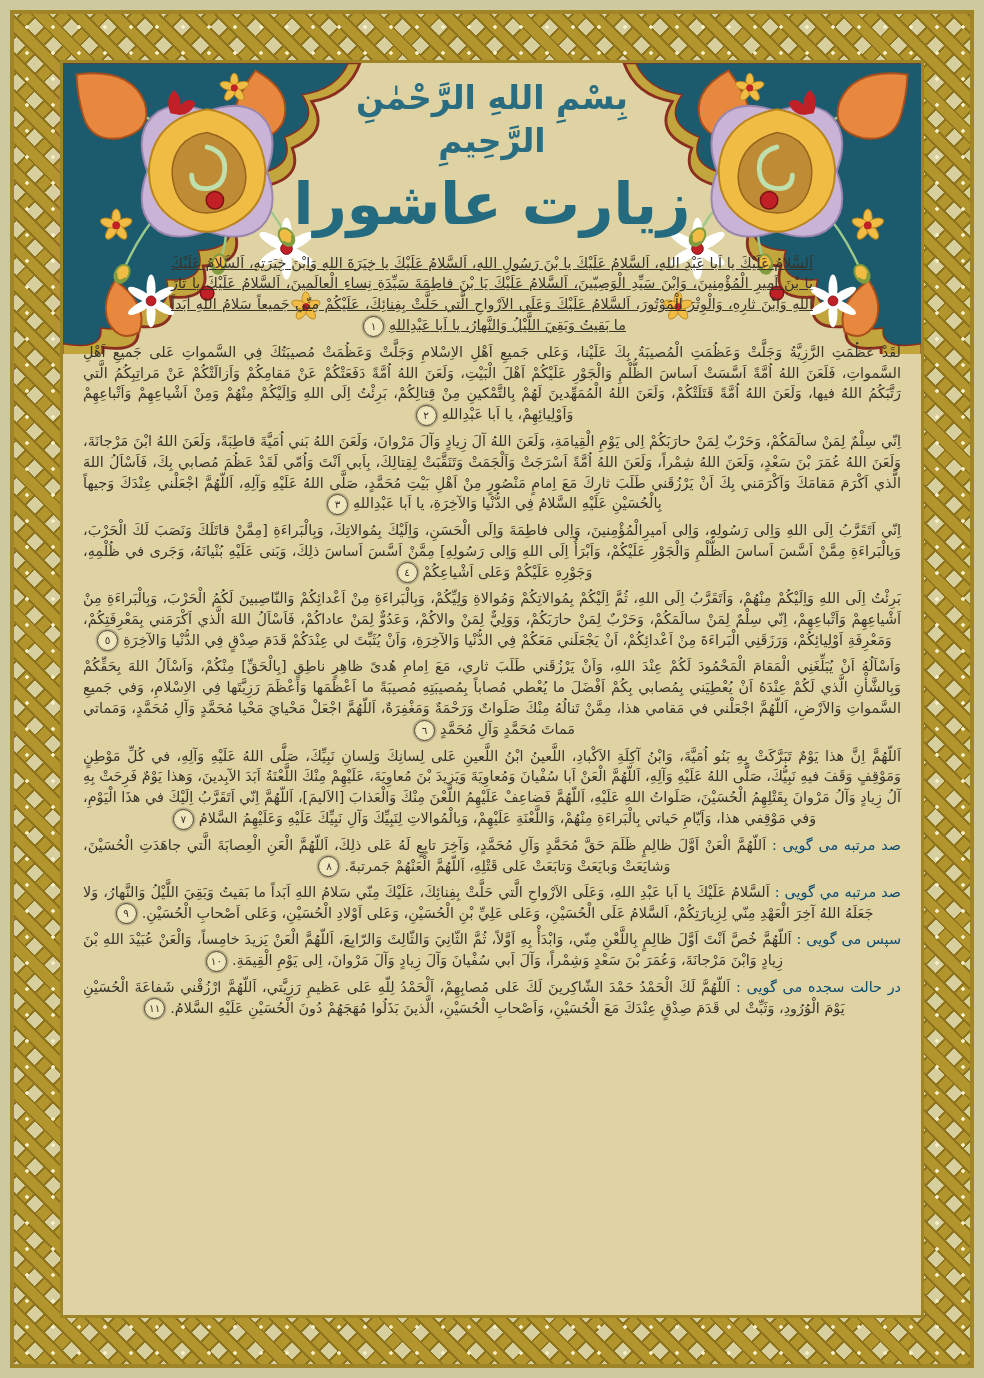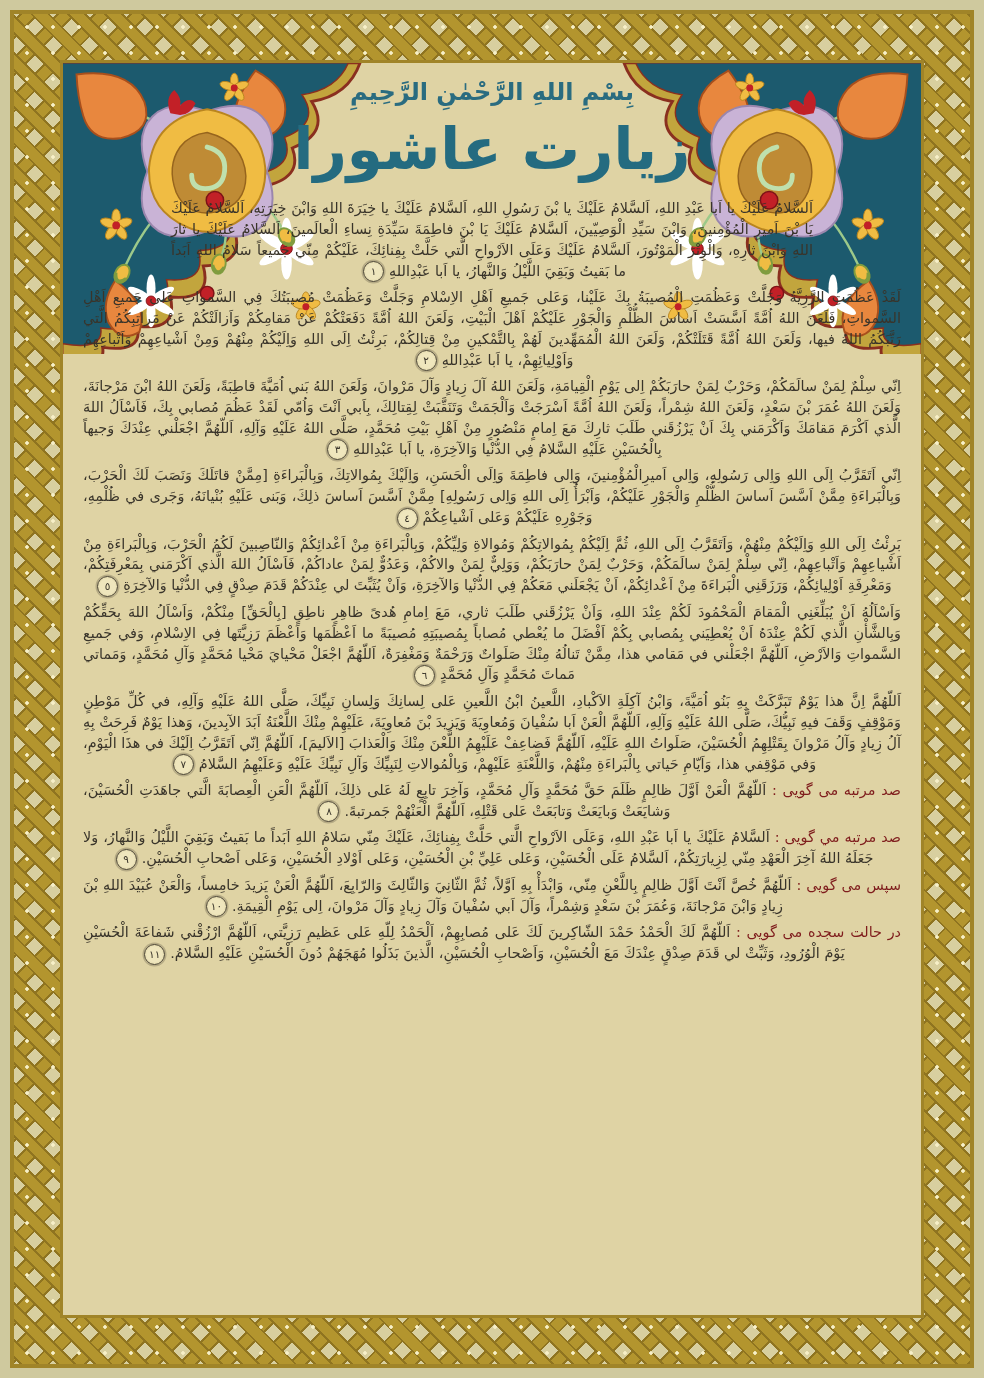--- a/index.html
+++ b/index.html
@@ -28,40 +28,40 @@
     border:3px solid #a08428;
     box-sizing:border-box;
     overflow:hidden;
   }
   .corner{position:absolute;top:-1px;width:300px;height:292px;}
   .corner.left{left:-1px;}
   .corner.right{right:-1px;}
   .header{position:relative;text-align:center;z-index:2;}
   .bismillah{
     margin:14px auto 0;width:330px;
-    color:#2a6c80;font-weight:bold;font-size:24px;line-height:1.3;
+    color:#2a6c80;font-weight:bold;font-size:33px;line-height:1.3;
     direction:rtl;
   }
   .title{
     margin:10px auto 9px;
     color:#246b80;font-weight:bold;font-size:58px;line-height:1.1;
     direction:rtl;
   }
   
   .text{
     position:relative;z-index:2;
     margin:16px 20px 0;
     direction:rtl;
     color:#39342a;
     font-size:14.4px;line-height:1.45;
     text-align:justify;text-align-last:center;
   }
   .text p{margin:5px 0;}
-  .text p.p1{padding:0 88px;}
-  .instr{color:#7f1d1d;}
+  .text p.p1{padding:0 88px;text-decoration:underline;}
+  .instr{color:#0c4a6e;}
   .num-badge{
     display:inline-block;width:19px;height:19px;line-height:18px;
     border:1.4px solid #4a4436;border-radius:50%;
     font-size:10.5px;text-align:center;vertical-align:middle;
     margin:0 5px;color:#39342a;
     background:radial-gradient(circle,#efe6bd 55%,#d6ca97 100%);
     box-shadow:0 0 0 1.5px rgba(74,68,54,.28);
   }
 </style>
 </head>

